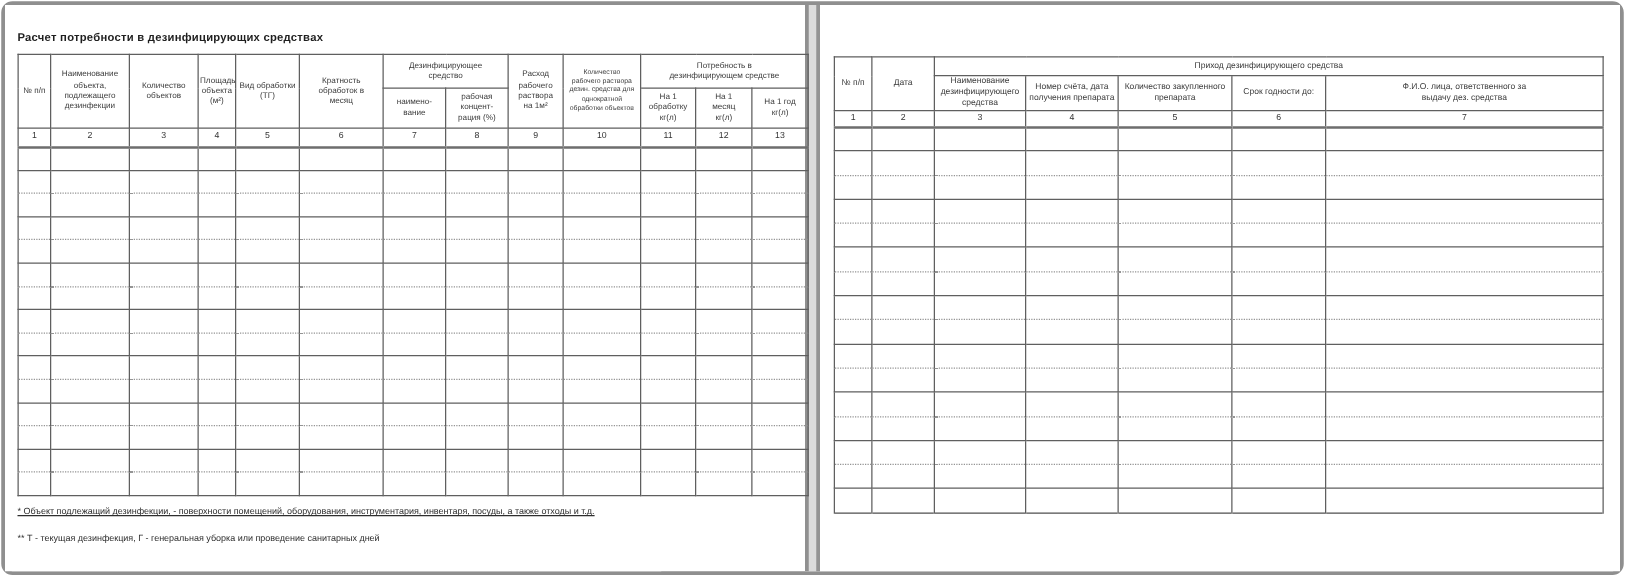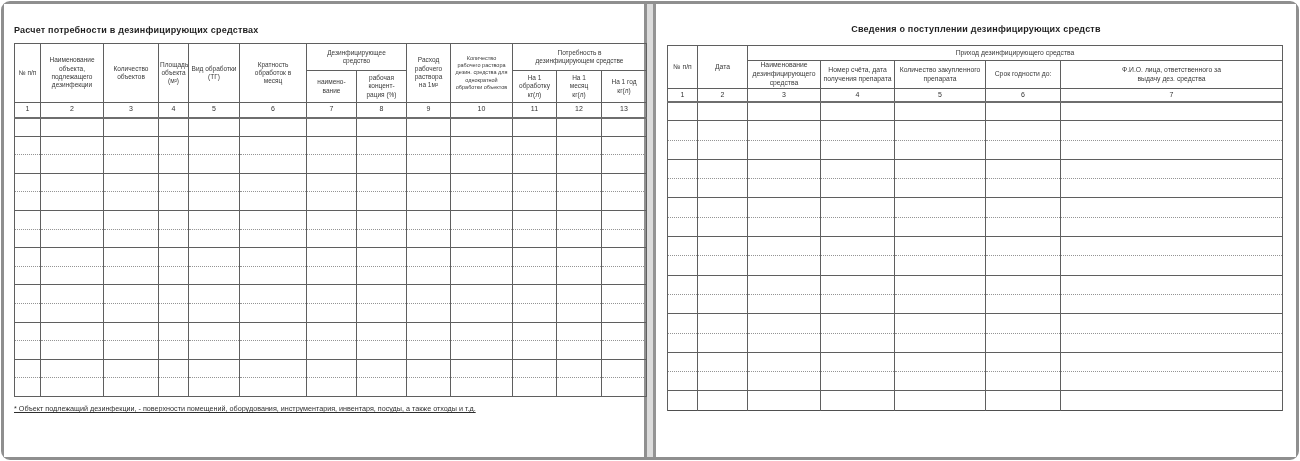--- a/index.html
+++ b/index.html
@@ -347,24 +347,24 @@
             <td></td>
             <td></td>
             <td></td>
             <td></td>
             <td></td>
           </tr>
         </tbody>
     </table>
 
     <div class="fnote fn1">* Объект подлежащий дезинфекции, - поверхности помещений, оборудования, инструментария, инвентаря, посуды, а также отходы и т.д.</div>
+    <div class="fnote fn2">** Т - текущая дезинфекция, Г - генеральная уборка или проведение санитарных дней</div>
   </div>
 
   <div class="page page-right">
-    <div class="ptitle ptitle-right">Сведения о поступлении дезинфицирующих средств</div>
 
     <table class="tbl rtable">
       <colgroup>
         <col style="width:30px">
           <col style="width:50px">
           <col style="width:73px">
           <col style="width:74px">
         <col style="width:91px">
           <col style="width:75px">
           <col style="width:222px">

